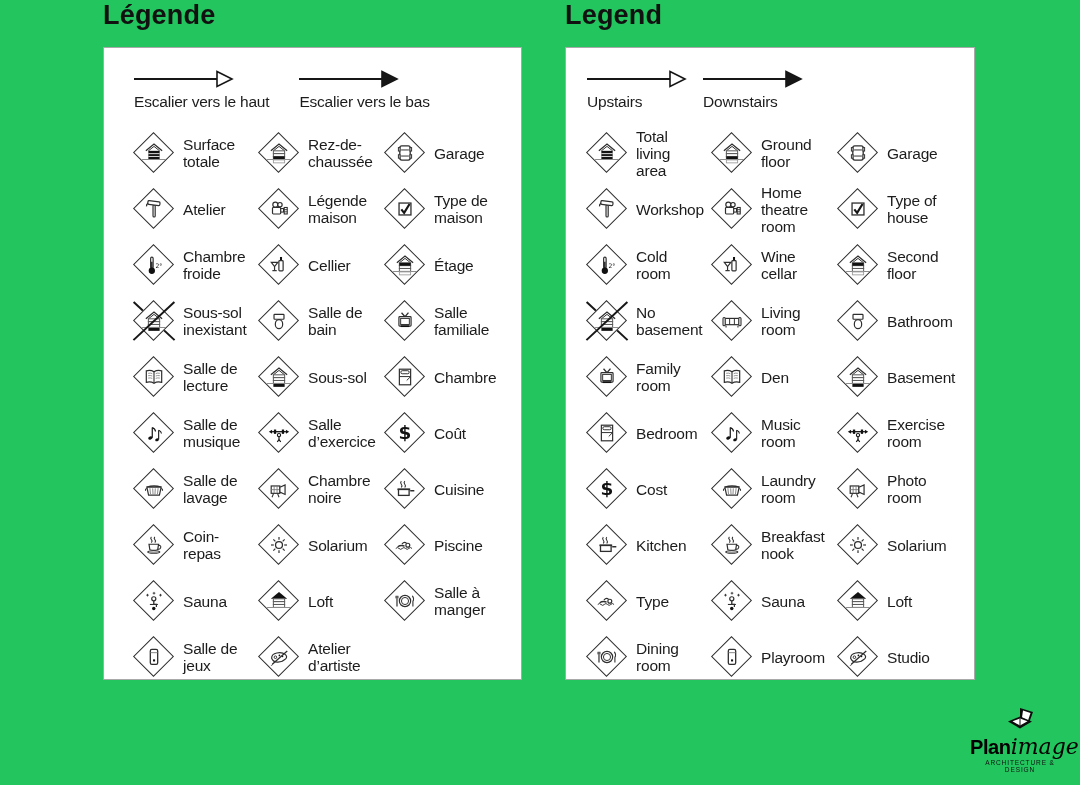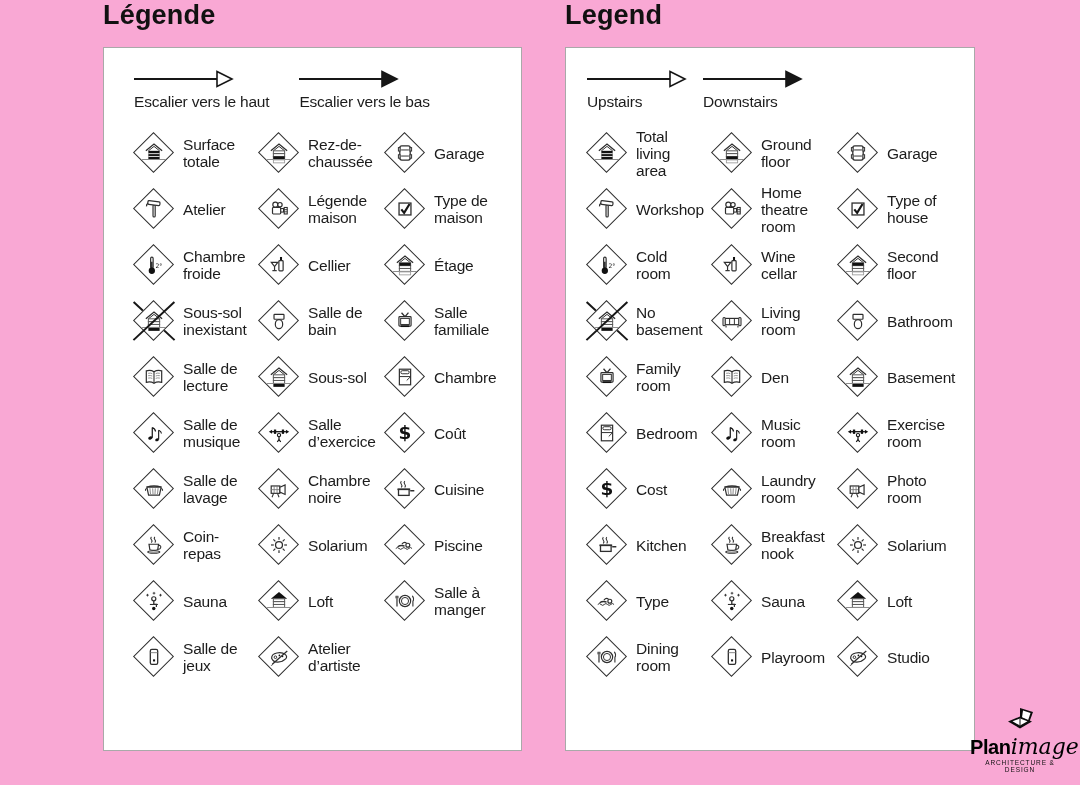--- a/index.html
+++ b/index.html
@@ -1,27 +1,27 @@
 <!DOCTYPE html>
 <html><head>
 <meta charset="utf-8">
 <style>
   html,body{margin:0;padding:0;background:#ffffff;}
   #page{
-    position:relative;width:1080px;height:785px;background:#f9a8d4;overflow:hidden;
+    position:relative;width:1080px;height:785px;background:#22c55e;overflow:hidden;
     font-family:"Liberation Sans","DejaVu Sans",sans-serif;color:#1c1c1c;
   }
   .panel-title{
     position:absolute;top:0px;margin:0;font-size:27px;font-weight:700;
     letter-spacing:0.2px;color:#111;
   }
   #title-fr{left:103px;}
   #title-en{left:565px;}
   .panel{
-    position:absolute;top:47px;height:704px;background:#fff;
+    position:absolute;top:47px;height:633px;background:#fff;
     border:1px solid #a9a9a9;box-sizing:border-box;
   }
   #panel-fr{left:103px;width:419px;padding:22px 0 0 27px;}
   #panel-en{left:565px;width:410px;padding:22px 0 0 18px;}
   .arrows{display:flex;margin-left:3px;margin-bottom:14px;}
   #panel-fr .arrows{gap:30px;}
   #panel-en .arrows{gap:16px;}
   .arrow-block{display:flex;flex-direction:column;min-width:100px;}
   .arrow-block svg{display:block;}
   .arrow-label{font-size:15.5px;margin-top:5px;letter-spacing:-0.2px;white-space:nowrap;}

